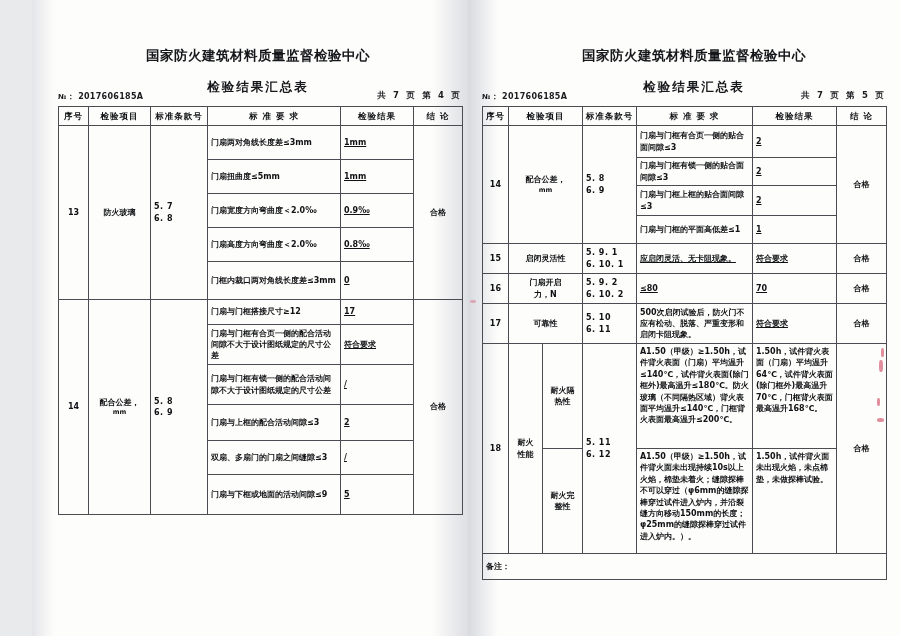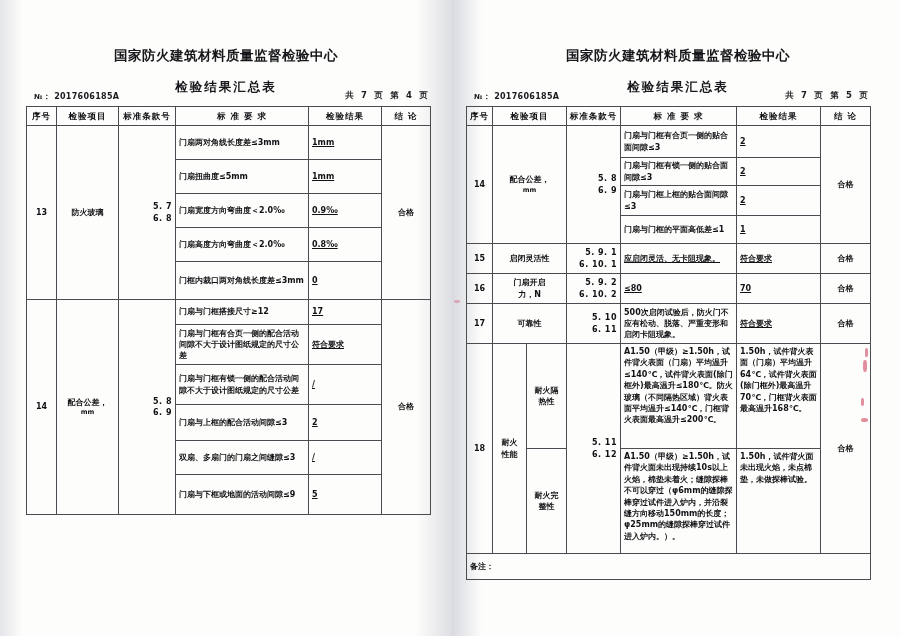--- a/index.html
+++ b/index.html
@@ -3,21 +3,21 @@
 <meta charset="utf-8">
 <style>
   html,body{margin:0;padding:0;}
   body{
     width:900px;height:636px;
     background:#e9eaec;
     font-family:"DejaVu Sans","Liberation Sans",sans-serif;
     overflow:hidden;
     position:relative;
   }
-  .scan-area{position:absolute;inset:0;display:flex;}
+  .scan-area{position:absolute;inset:0;display:flex;padding-left:32px;}
   .page{
     position:relative;
     background:#fdfdfb;
     box-sizing:border-box;
   }
   .page.left{width:452px;height:636px;}
   .page.right{width:448px;height:636px;}
   
   .page.left::before{
     content:"";position:absolute;right:0;top:0;width:36px;height:100%;
@@ -34,39 +34,39 @@
     background:linear-gradient(to left,rgba(230,231,235,0) 0%,rgba(222,223,228,.8) 100%);
     pointer-events:none;
   }
   .sheet{position:absolute;left:0;top:0;right:0;bottom:0;}
 
   .hdr{text-align:center;color:#16171b;}
   .hdr .t1{font-size:13.5px;font-weight:bold;letter-spacing:.5px;line-height:1.1;}
   .hdr .t2{font-size:12.5px;font-weight:bold;letter-spacing:2px;margin-top:17px;line-height:1.1;}
   .metarow{display:flex;justify-content:space-between;align-items:flex-end;
     font-size:8px;color:#1a1b1f;}
-  .metarow .no{font-weight:bold;letter-spacing:.3px;margin-left:8px;}
+  .metarow .no{font-weight:bold;letter-spacing:.3px;}
   .metarow .no .nosym{font-size:7px;}
   .metarow .pages{font-weight:bold;letter-spacing:2.2px;font-size:8.5px;}
 
   table.rep{border-collapse:collapse;width:100%;table-layout:fixed;
     color:#101114;}
   table.rep td,table.rep th{
     border:1px solid #4a4c52;
     padding:2px 3px;
     font-size:8px;
     line-height:1.42;
     vertical-align:middle;
     font-weight:bold;
   }
   table.rep th{text-align:center;font-size:8.5px;letter-spacing:1px;padding:3px 2px;}
   .c-center{text-align:center;}
   .req{text-align:left;padding-left:4px;padding-right:3px;}
   .res{text-align:left;text-decoration:underline;}
-  .clause{text-align:right;white-space:pre-line;line-height:1.5;letter-spacing:.5px;}
+  .clause{text-align:left;white-space:pre-line;line-height:1.5;letter-spacing:.5px;}
   .vlabel{text-align:center;line-height:1.5;}
   .long{font-size:7.4px;line-height:1.45;text-align:left;padding:3px 4px;}
   .remark{text-align:left;padding:6px 5px 12px 6px;font-size:8.5px;}
   
   .speck{position:absolute;background:#d2556a;opacity:.65;border-radius:40%;}
 </style>
 </head>
 <body>
 
 <div class="scan-area">

